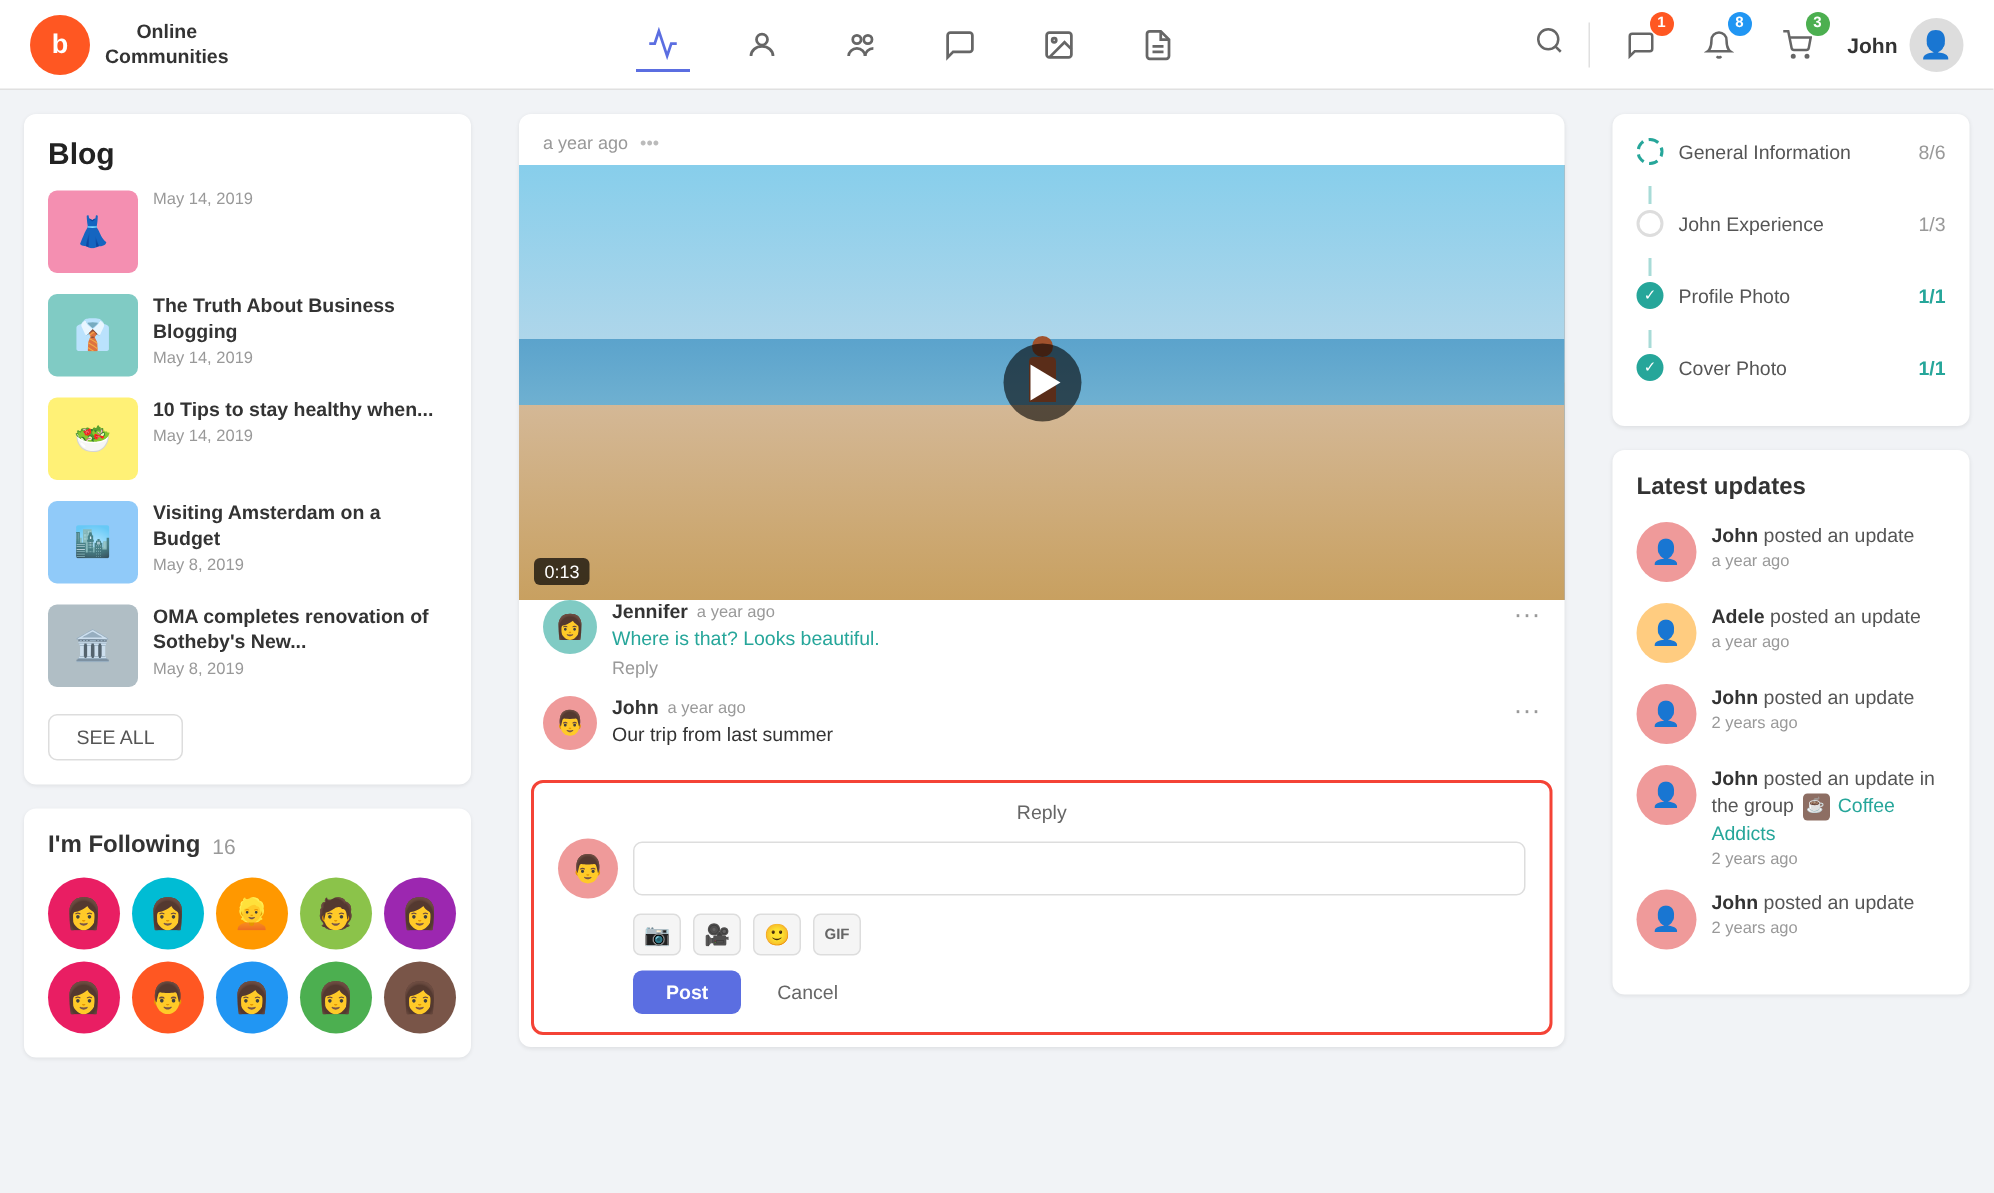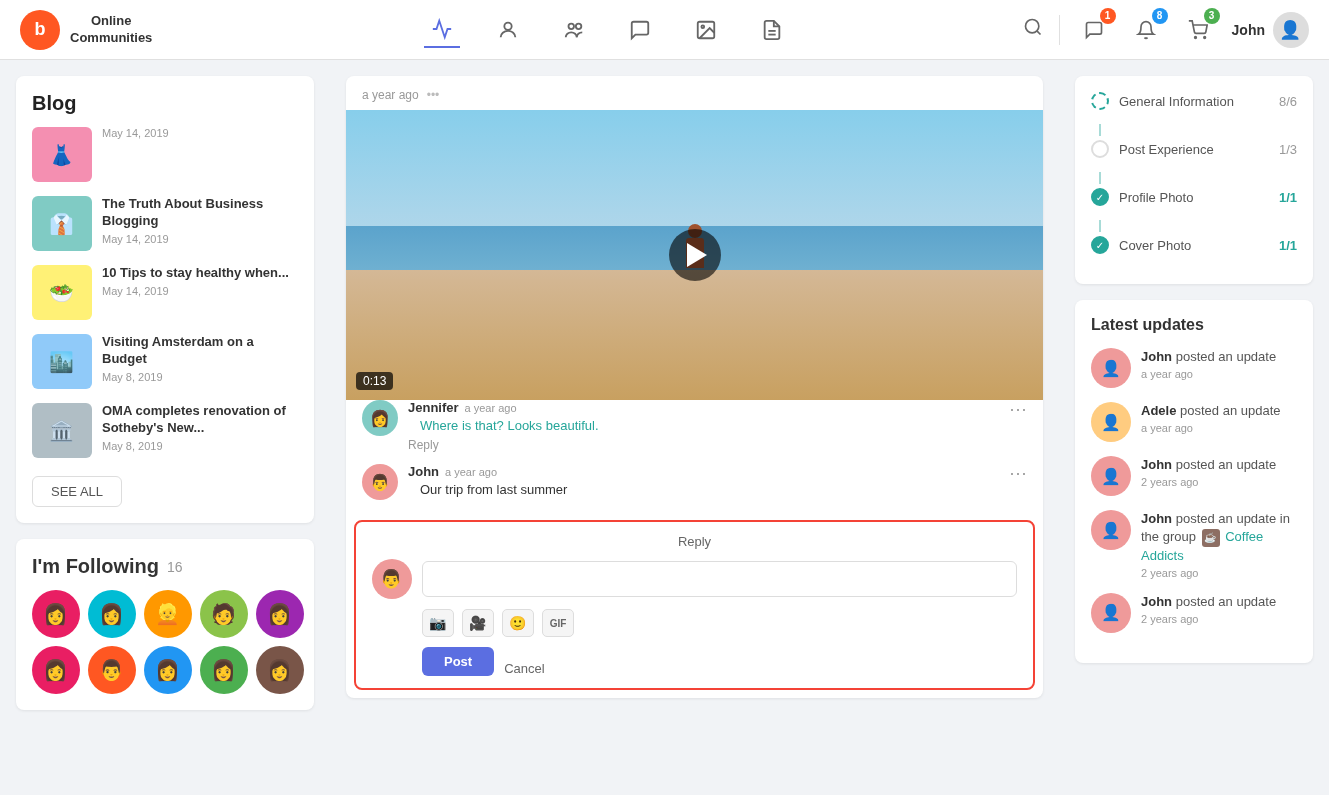--- a/index.html
+++ b/index.html
@@ -39,21 +39,21 @@
     .blog-thumb.yellow { background: #fff176; }
     .blog-thumb.blue { background: #90caf9; }
     .blog-thumb.gray { background: #b0bec5; }
     .blog-info { flex: 1; }
     .blog-title { font-size: 13px; font-weight: 600; color: #333; line-height: 1.3; margin-bottom: 3px; }
     .blog-date { font-size: 11px; color: #999; }
     .see-all-btn { background: #fff; border: 1px solid #ddd; border-radius: 6px; padding: 7px 18px; font-size: 13px; color: #555; cursor: pointer; margin-top: 4px; }
 
     
     .following-header { display: flex; align-items: center; gap: 8px; margin-bottom: 12px; }
-    .following-title { font-size: 20px; font-weight: 700; }
+    .following-title { font-size: 16px; font-weight: 700; }
     .following-count { font-size: 14px; color: #999; }
     .avatars-grid { display: grid; grid-template-columns: repeat(5, 1fr); gap: 8px; }
     .avatar-item { width: 48px; height: 48px; border-radius: 50%; overflow: hidden; display: flex; align-items: center; justify-content: center; font-size: 20px; cursor: pointer; }
     .av1 { background: #e91e63; }
     .av2 { background: #00bcd4; }
     .av3 { background: #ff9800; }
     .av4 { background: #8bc34a; }
     .av5 { background: #9c27b0; }
     .av6 { background: #e91e63; }
     .av7 { background: #ff5722; }
@@ -80,34 +80,34 @@
     .action-btn.unlike { color: #ff7043; }
 
     
     .comment-section { padding: 0 16px 8px; }
     .comment-item { display: flex; gap: 10px; margin-bottom: 12px; }
     .comment-avatar { width: 36px; height: 36px; border-radius: 50%; background: #ddd; flex-shrink: 0; display: flex; align-items: center; justify-content: center; font-size: 16px; overflow: hidden; }
     .comment-body { flex: 1; }
     .comment-header { display: flex; align-items: center; gap: 6px; }
     .comment-author { font-weight: 700; font-size: 13px; color: #333; }
     .comment-time { font-size: 11px; color: #999; }
-    .comment-text { font-size: 13px; color: #333; margin: 3px 12px; }
+    .comment-text { font-size: 13px; color: #333; margin: 3px 0; }
     .comment-text.teal { color: #26a69a; }
     .comment-reply { font-size: 12px; color: #999; cursor: pointer; }
     .comment-more { color: #999; font-size: 18px; cursor: pointer; margin-left: auto; line-height: 1; }
 
     
     .reply-form { border: 2px solid #f44336; border-radius: 8px; margin: 0 8px 8px; padding: 12px 16px; background: #fff; }
     .reply-label { text-align: center; font-size: 13px; color: #666; margin-bottom: 10px; }
     .reply-input-row { display: flex; gap: 10px; align-items: center; }
     .reply-avatar { width: 40px; height: 40px; border-radius: 50%; background: #ef9a9a; flex-shrink: 0; display: flex; align-items: center; justify-content: center; font-size: 18px; overflow: hidden; }
     .reply-input { flex: 1; border: 1px solid #ddd; border-radius: 6px; padding: 8px 12px; font-size: 13px; outline: none; height: 36px; }
     .reply-tools { display: flex; align-items: center; gap: 8px; margin-top: 10px; padding-left: 50px; }
     .tool-btn { width: 32px; height: 28px; background: #f5f5f5; border: 1px solid #ddd; border-radius: 5px; display: flex; align-items: center; justify-content: center; cursor: pointer; font-size: 14px; color: #666; }
-    .reply-actions { display: flex; align-items: flex-end; gap: 10px; margin-top: 10px; padding-left: 50px; }
+    .reply-actions { display: flex; align-items: center; gap: 24px; margin-top: 10px; padding-left: 50px; }
     .post-btn { background: #5b6ee1; color: #fff; border: none; border-radius: 6px; padding: 7px 22px; font-size: 13px; cursor: pointer; font-weight: 600; }
     .cancel-btn { background: none; border: none; color: #666; font-size: 13px; cursor: pointer; }
 
     
     .progress-card { background: #fff; border-radius: 8px; padding: 16px; margin-bottom: 16px; box-shadow: 0 1px 3px rgba(0,0,0,0.08); }
     .progress-item { display: flex; align-items: center; gap: 10px; margin-bottom: 14px; }
     .progress-circle { width: 18px; height: 18px; border-radius: 50%; border: 2px solid #ddd; flex-shrink: 0; display: flex; align-items: center; justify-content: center; }
     .progress-circle.complete { background: #26a69a; border-color: #26a69a; }
     .progress-circle.partial { border: 2px dashed #26a69a; }
     .check-mark { color: #fff; font-size: 10px; }
@@ -374,21 +374,21 @@
         <span class="progress-label">General Information</span>
         <span class="progress-score">8/6</span>
       </div>
 
       <div style="display:flex;margin-left:8px;margin-bottom:4px;">
         <div style="width:2px;height:12px;background:#26a69a;opacity:0.4;margin-left:0;"></div>
       </div>
 
       <div class="progress-item">
         <div class="progress-circle"></div>
-        <span class="progress-label">Post Experience</span>
+        <span class="progress-label">John Experience</span>
         <span class="progress-score">1/3</span>
       </div>
 
       <div style="display:flex;margin-left:8px;margin-bottom:4px;">
         <div style="width:2px;height:12px;background:#26a69a;opacity:0.4;"></div>
       </div>
 
       <div class="progress-item">
         <div class="progress-circle complete">
           <span class="check-mark">✓</span>

